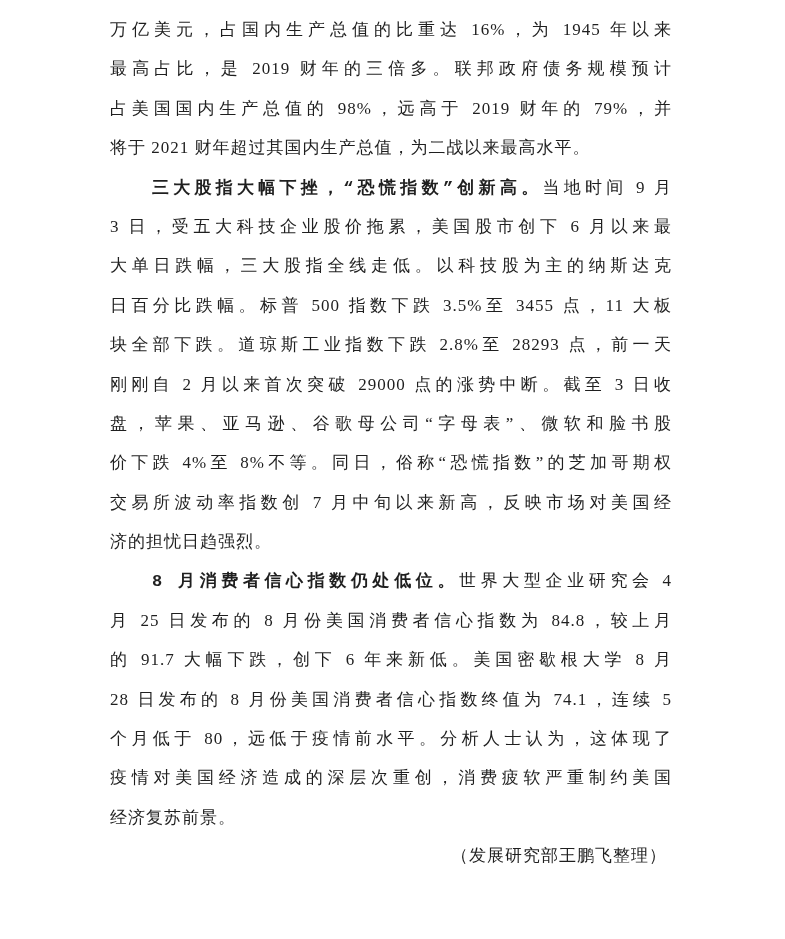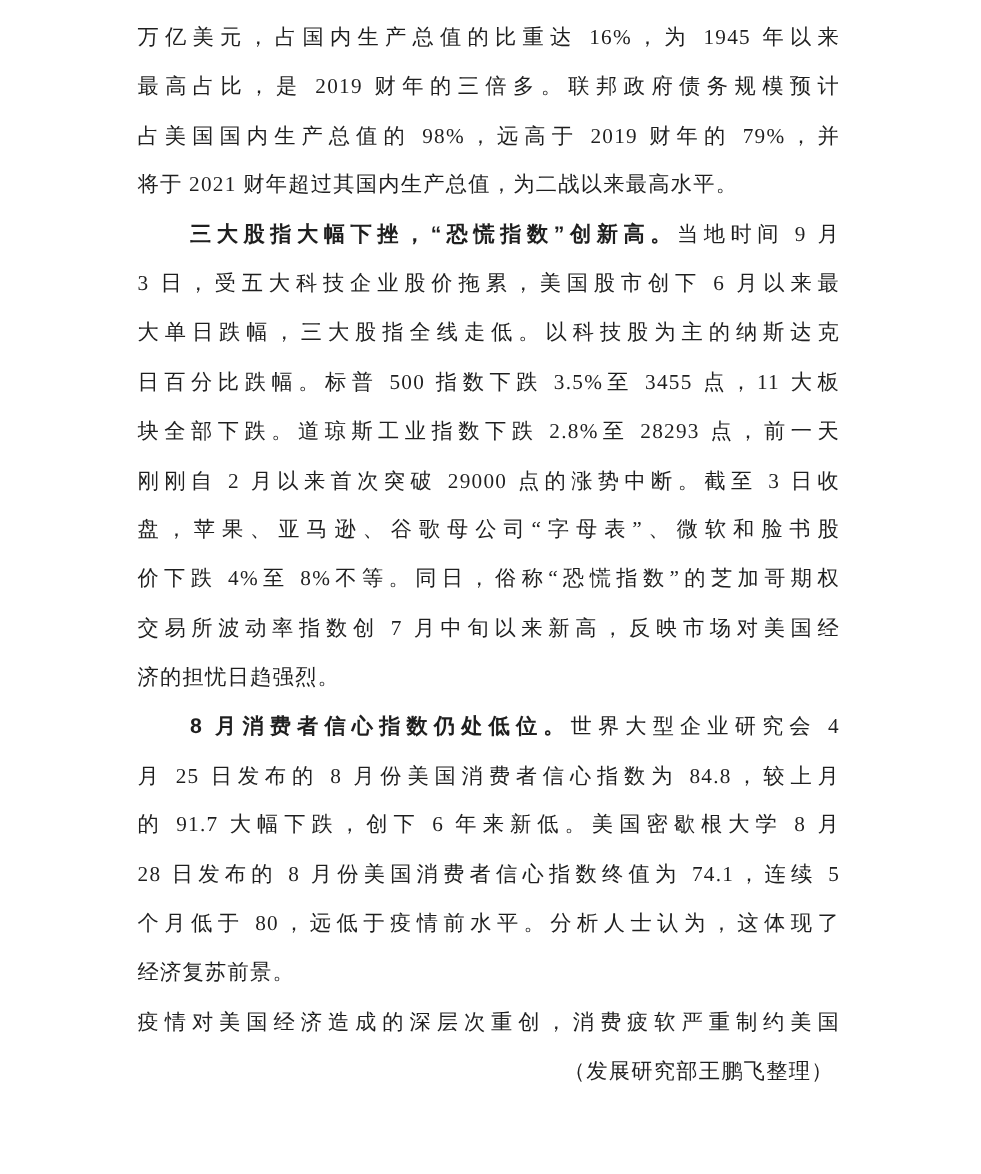--- a/index.html
+++ b/index.html
@@ -41,30 +41,31 @@
     text-justify: inter-character;
   }
   .line.left {
     text-align: center;
     text-align-last: left;
   }
   .line.right {
     text-align: center;
     text-align-last: right;
     padding-right: 5px;
+    font-family: Liberation Mono, monospace;
   }
   .line.indent {
     padding-left: 42px;
   }
   .seg {
     font-weight: 400;
   }
   .seg.bold {
     font-weight: 700;
-    font-family: Liberation Sans, sans-serif;
+    font-family: Liberation Mono, monospace;
   }
 </style>
 </head>
 <body>
 
 <div class="page" style="background: rgb(255, 255, 255);">
   <div class="doc" style="color: rgb(31, 31, 31);">
       <div class="line justify"><span class="seg">万亿美元，占国内生产总值的比重达 16%，为 1945 年以来</span></div>
       <div class="line justify"><span class="seg">最高占比，是 2019 财年的三倍多。联邦政府债务规模预计</span></div>
       <div class="line justify"><span class="seg">占美国国内生产总值的 98%，远高于 2019 财年的 79%，并</span></div>
@@ -77,17 +78,17 @@
       <div class="line justify"><span class="seg">刚刚自 2 月以来首次突破 29000 点的涨势中断。截至 3 日收</span></div>
       <div class="line justify"><span class="seg">盘，苹果、亚马逊、谷歌母公司“字母表”、微软和脸书股</span></div>
       <div class="line justify"><span class="seg">价下跌 4%至 8%不等。同日，俗称“恐慌指数”的芝加哥期权</span></div>
       <div class="line justify"><span class="seg">交易所波动率指数创 7 月中旬以来新高，反映市场对美国经</span></div>
       <div class="line left"><span class="seg">济的担忧日趋强烈。</span></div>
       <div class="line justify indent"><span class="seg bold">8 月消费者信心指数仍处低位。</span><span class="seg">世界大型企业研究会 4</span></div>
       <div class="line justify"><span class="seg">月 25 日发布的 8 月份美国消费者信心指数为 84.8，较上月</span></div>
       <div class="line justify"><span class="seg">的 91.7 大幅下跌，创下 6 年来新低。美国密歇根大学 8 月</span></div>
       <div class="line justify"><span class="seg">28 日发布的 8 月份美国消费者信心指数终值为 74.1，连续 5</span></div>
       <div class="line justify"><span class="seg">个月低于 80，远低于疫情前水平。分析人士认为，这体现了</span></div>
+      <div class="line justify"><span class="seg">疫情对美国经济造成的深层次重创，消费疲软严重制约美国</span></div>
       <div class="line left"><span class="seg">经济复苏前景。</span></div>
-      <div class="line justify"><span class="seg">疫情对美国经济造成的深层次重创，消费疲软严重制约美国</span></div>
       <div class="line right"><span class="seg">（发展研究部王鹏飞整理）</span></div>
     </div>
 </div>
 
 </body></html>

